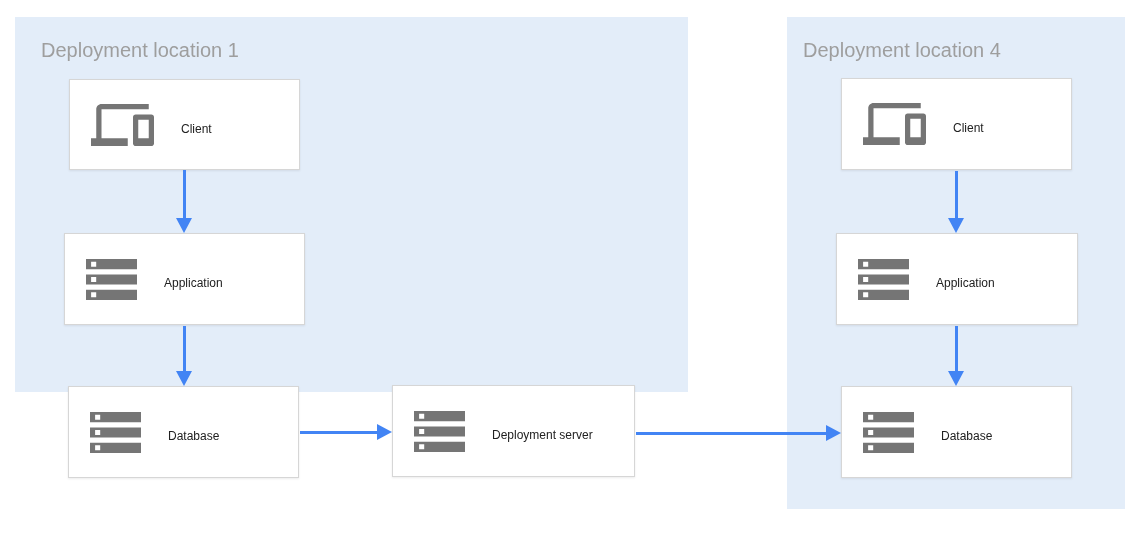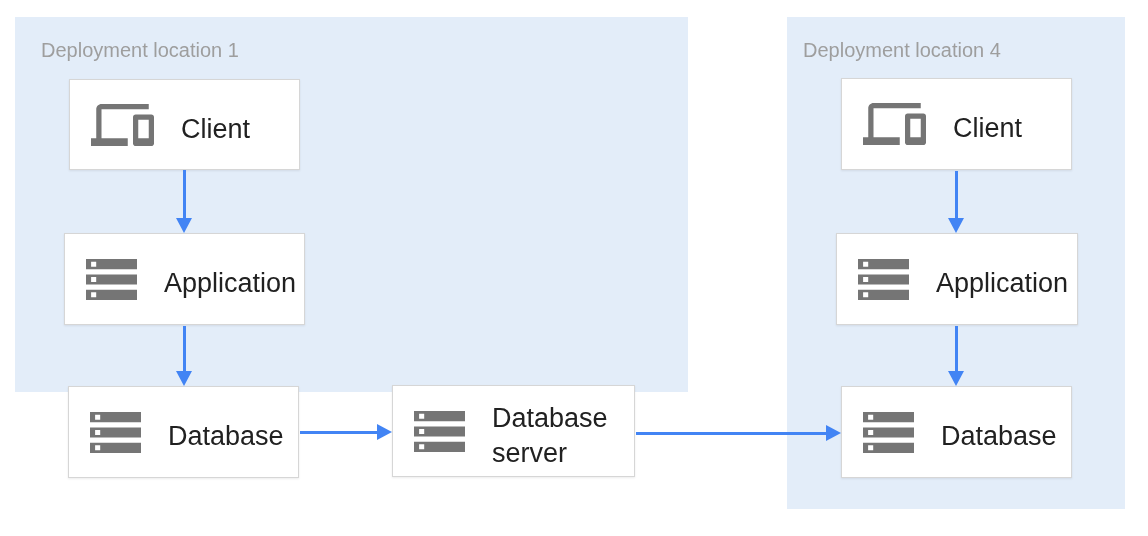--- a/index.html
+++ b/index.html
@@ -34,21 +34,21 @@
     box-sizing: border-box;
     background: var(--node-fill, #ffffff);
     border: 1px solid var(--node-border, #d6d6d6);
     box-shadow: 0 1px 2px rgba(0,0,0,0.08);
     display: flex;
     align-items: center;
     padding-left: 21px;
     gap: 27px;
   }
   .node .label {
-    font-size: 27px;
+    font-size: 12px;
     line-height: 1.3;
     color: var(--label-text, #212121);
     margin-top: 10px;
   }
   .node svg { display: block; fill: var(--icon, #757575); flex: 0 0 auto; }
 
   .node-client-1      { left: 69px;  top: 79px;  width: 231px; height: 91px; }
   .node-application-1 { left: 64px;  top: 233px; width: 241px; height: 92px; }
   .node-database-1    { left: 68px;  top: 386px; width: 231px; height: 92px; }
   .node-migration     { left: 392px; top: 385px; width: 243px; height: 92px; }
@@ -123,21 +123,21 @@
     </span>
     <span class="label">Database</span>
   </div>
 
   <div class="node node-migration">
     <span>
       <svg viewBox="2 4 20 16" width="51" height="41" aria-hidden="true">
           <path d="M2 20h20v-4H2v4zm2-3h2v2H4v-2zM2 4v4h20V4H2zm4 3H4V5h2v2zm-4 7h20v-4H2v4zm2-3h2v2H4v-2z"></path>
         </svg>
     </span>
-    <span class="label">Database server</span>
+    <span class="label">Deployment server</span>
   </div>
 
   <div class="node node-client-2">
     <span>
       <svg viewBox="0 4 24 16" width="63" height="42" aria-hidden="true">
           <path d="M4 6h18V4H4c-1.1 0-2 .9-2 2v11H0v3h14v-3H4V6zm19 2h-6c-.55 0-1 .45-1 1v10c0 .55.45 1 1 1h6c.55 0 1-.45 1-1V9c0-.55-.45-1-1-1zm-1 9h-4v-7h4v7z"></path>
         </svg>
     </span>
     <span class="label">Client</span>
   </div>

